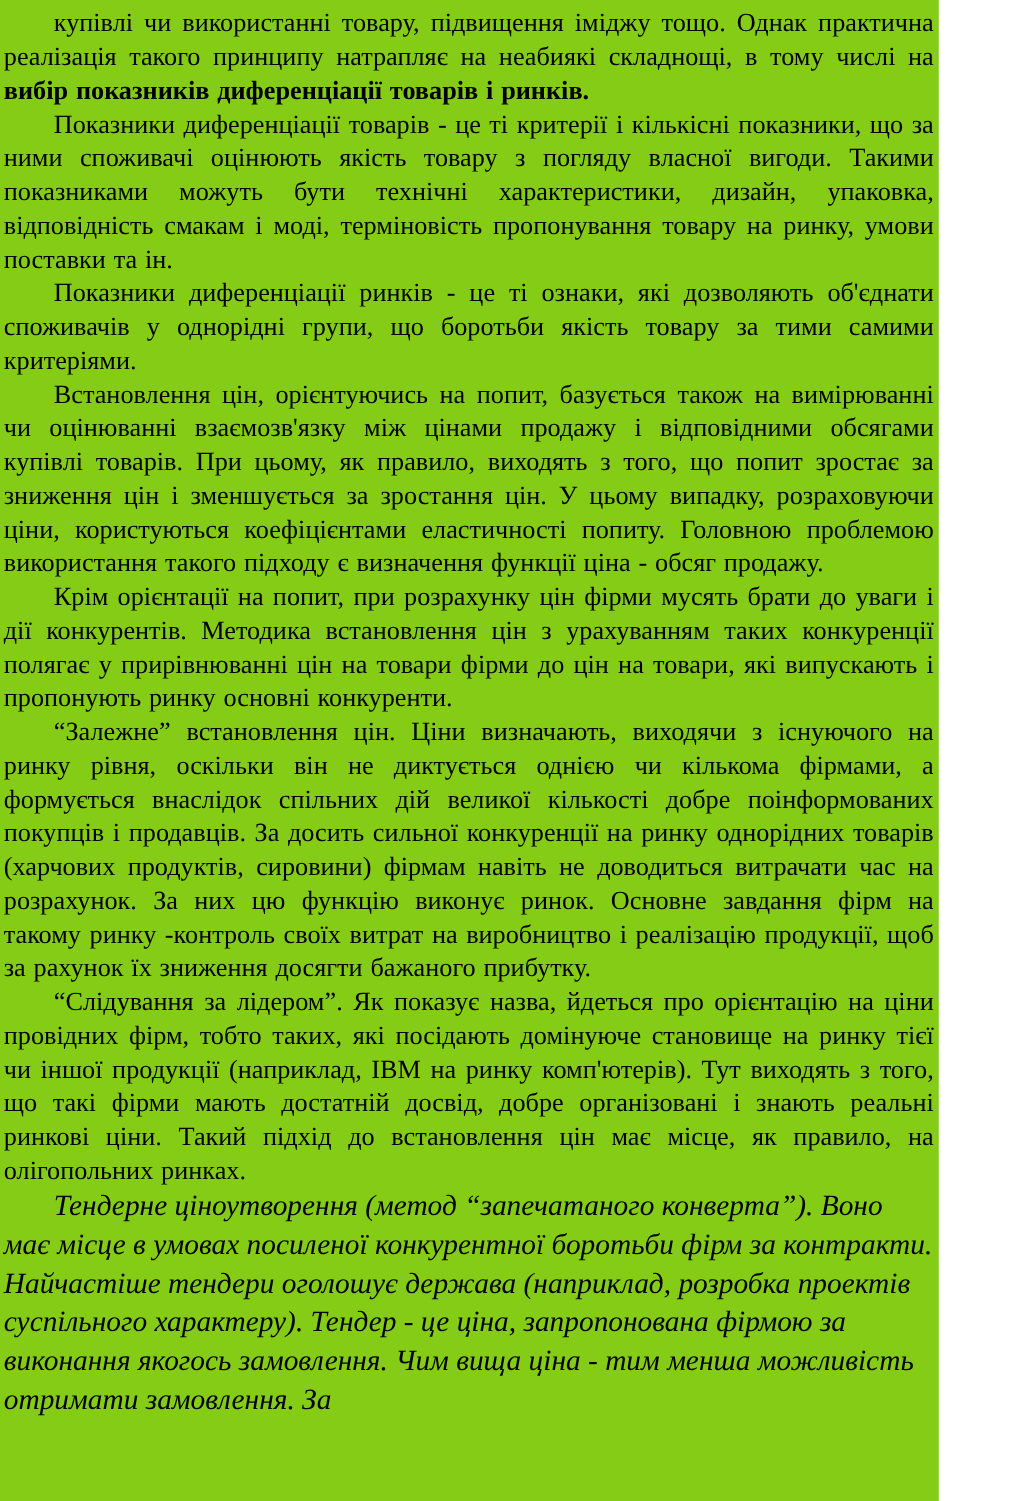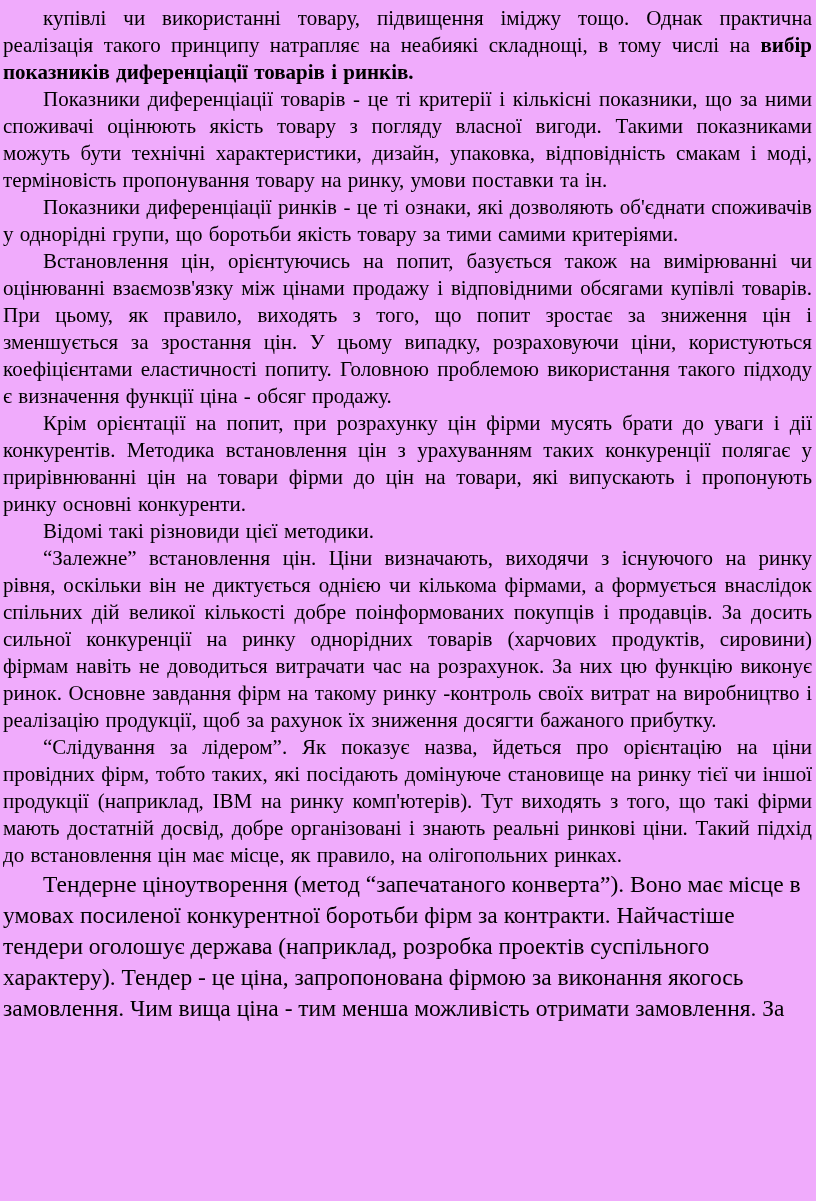--- a/index.html
+++ b/index.html
@@ -7,56 +7,56 @@
     padding: 0;
     background: #ffffff;
   }
   body {
     width: 816px;
     height: 1201px;
     overflow: hidden;
   }
   .page {
     box-sizing: border-box;
-    width: 816px;
+    width: 751px;
     height: 1201px;
-    background: #f0abfc;
+    background: #84cc16;
     color: #000000;
     padding: 5px 4px 0 3px;
     font-family: "Liberation Serif", "DejaVu Serif", serif;
   }
   p.para {
     margin: 0;
     text-indent: 40px;
     text-align: justify;
     font-size: 21px;
     line-height: 27px;
     color: #000000;
     word-spacing: 1px;
   }
   p.para-left {
     text-align: left;
     word-spacing: normal;
   }
   p.para-large {
     font-size: 23.5px;
     line-height: 31px;
+    font-style: italic;
   }
   span.bold {
     font-weight: bold;
   }
 </style>
 </head>
 <body>
 
 <div class="page">
   <div id="paragraphs">
       <p class="para"><span class="">купівлі чи використанні товару, підвищення іміджу тощо. Однак практична реалізація такого принципу натрапляє на неабиякі складнощі, в тому числі на </span><span class="bold">вибір показників диференціації товарів і ринків.</span></p>
       <p class="para"><span class="">Показники диференціації товарів - це ті критерії і кількісні показники, що за ними споживачі оцінюють якість товару з погляду власної вигоди. Такими показниками можуть бути технічні характеристики, дизайн, упаковка, відповідність смакам і моді, терміновість пропонування товару на ринку, умови поставки та ін.</span></p>
       <p class="para"><span class="">Показники диференціації ринків - це ті ознаки, які дозволяють об'єднати споживачів у однорідні групи, що боротьби якість товару за тими самими критеріями.</span></p>
       <p class="para"><span class="">Встановлення цін, орієнтуючись на попит, базується також на вимірюванні чи оцінюванні взаємозв'язку між цінами продажу і відповідними обсягами купівлі товарів. При цьому, як правило, виходять з того, що попит зростає за зниження цін і зменшується за зростання цін. У цьому випадку, розраховуючи ціни, користуються коефіцієнтами еластичності попиту. Головною проблемою використання такого підходу є визначення функції ціна - обсяг продажу.</span></p>
       <p class="para"><span class="">Крім орієнтації на попит, при розрахунку цін фірми мусять брати до уваги і дії конкурентів. Методика встановлення цін з урахуванням таких конкуренції полягає у прирівнюванні цін на товари фірми до цін на товари, які випускають і пропонують ринку основні конкуренти.</span></p>
-      <p class="para"><span class="">Відомі такі різновиди цієї методики.</span></p>
       <p class="para"><span class="">“Залежне” встановлення цін. Ціни визначають, виходячи з існуючого на ринку рівня, оскільки він не диктується однією чи кількома фірмами, а формується внаслідок спільних дій великої кількості добре поінформованих покупців і продавців. За досить сильної конкуренції на ринку однорідних товарів (харчових продуктів, сировини) фірмам навіть не доводиться витрачати час на розрахунок. За них цю функцію виконує ринок. Основне завдання фірм на такому ринку -контроль своїх витрат на виробництво і реалізацію продукції, щоб за рахунок їх зниження досягти бажаного прибутку.</span></p>
       <p class="para"><span class="">“Слідування за лідером”. Як показує назва, йдеться про орієнтацію на ціни провідних фірм, тобто таких, які посідають домінуюче становище на ринку тієї чи іншої продукції (наприклад, IBM на ринку комп'ютерів). Тут виходять з того, що такі фірми мають достатній досвід, добре організовані і знають реальні ринкові ціни. Такий підхід до встановлення цін має місце, як правило, на олігопольних ринках.</span></p>
       <p class="para para-left para-large"><span class="">Тендерне ціноутворення (метод “запечатаного конверта”). Воно має місце в умовах посиленої конкурентної боротьби фірм за контракти. Найчастіше тендери оголошує держава (наприклад, розробка проектів суспільного характеру). Тендер - це ціна, запропонована фірмою за виконання якогось замовлення. Чим вища ціна - тим менша можливість отримати замовлення. За</span></p>
     </div>
 </div>
 
 </body></html>

